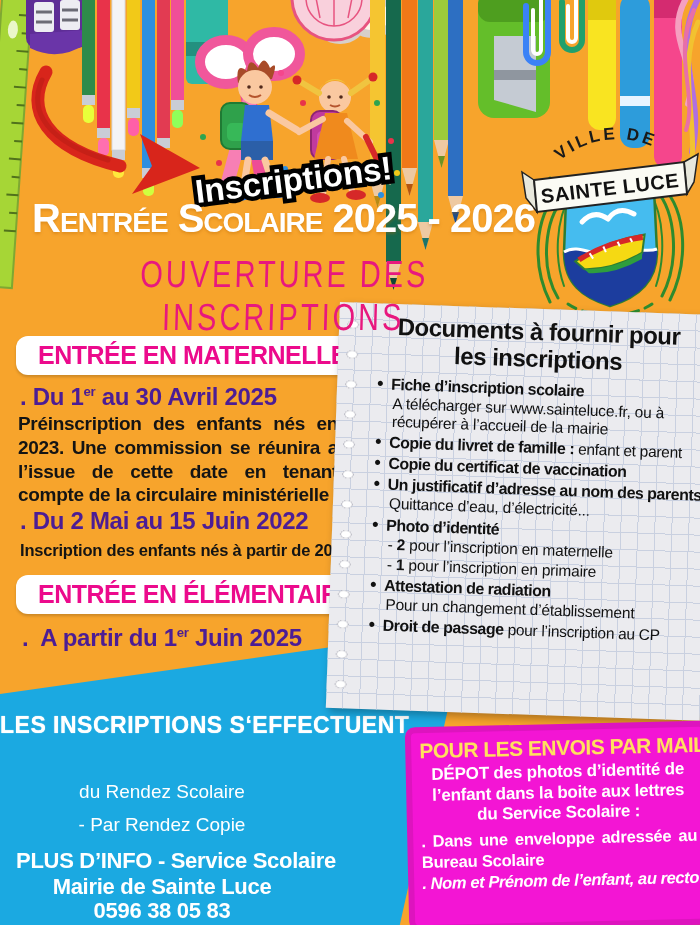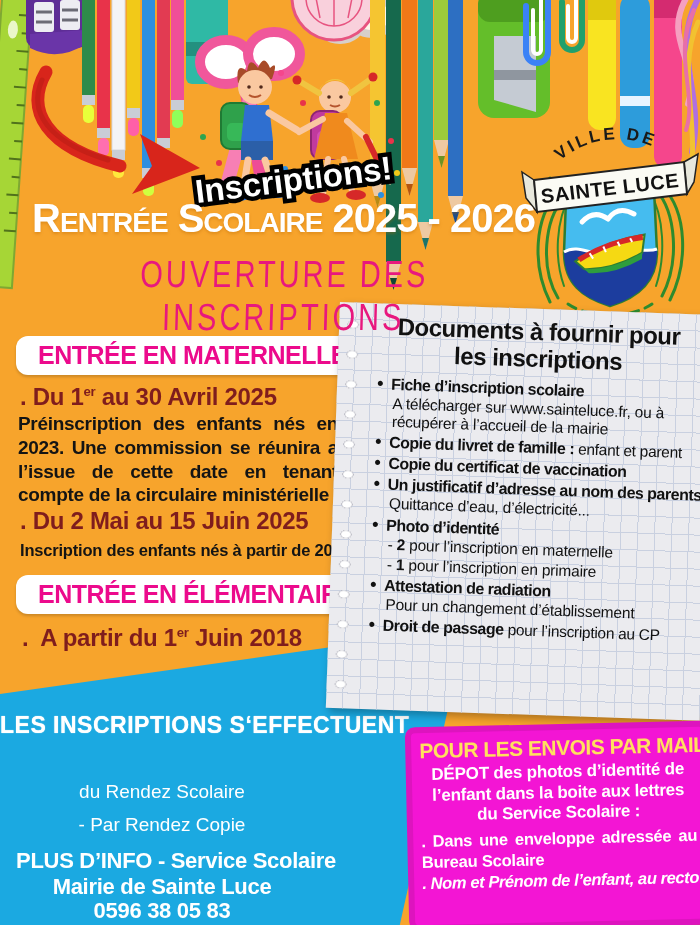--- a/index.html
+++ b/index.html
@@ -20,21 +20,21 @@
     transform:scaleY(1.3) skewX(-2deg);transform-origin:center top;
   }
   
   .pill{
     background:#FFFFFF;color:#EC0A8C;font-weight:bold;font-size:25px;
     padding:5px 22px;border-radius:12px;display:inline-block;z-index:1;
     box-shadow:0 2px 3px rgba(0,0,0,.18);letter-spacing:-0.5px;white-space:nowrap;
   }
   .pill1{left:16px;top:336px;}
   .pill2{left:16px;top:575px;}
-  .date-line{color:#7f1d1d;font-weight:bold;font-size:24px;z-index:1;white-space:nowrap;letter-spacing:-0.3px;}
+  .date-line{color:#4c1d95;font-weight:bold;font-size:24px;z-index:1;white-space:nowrap;letter-spacing:-0.3px;}
   .date1{left:20px;top:383px;}
   .date2{left:20px;top:507px;}
   .date3{left:22px;top:624px;}
   .date-line sup{font-size:0.55em;}
   .dark-par{
     left:18px;top:412px;width:320px;z-index:1;color:#141414;font-weight:bold;
     font-size:19px;line-height:1.25;text-align:justify;letter-spacing:-0.3px;
   }
   .dark-line{color:#141414;font-weight:bold;font-size:16.5px;z-index:1;white-space:nowrap;letter-spacing:-0.2px;}
   .body2{left:20px;top:541px;}
@@ -338,25 +338,25 @@
     </text>
     <text x="90" y="95" transform="rotate(-6.8 90 89)" text-anchor="middle" font-family="Liberation Sans, sans-serif" font-size="20" font-weight="bold" fill="#111111" letter-spacing="0.5">SAINTE LUCE</text>
   </svg>
 
   <div class="abs main-title">Rentrée Scolaire 2025 - 2026</div>
   <div class="abs sub-title">OUVERTURE DES INSCRIPTIONS</div>
 
   <div class="abs pill pill1">ENTRÉE EN MATERNELLE</div>
   <div class="abs date-line date1"><span>.</span> <span>Du 1</span><sup>er</sup><span> au 30 Avril 2025</span></div>
   <div class="abs dark-par">Préinscription des enfants nés en 2023. Une commission se réunira a l’issue de cette date en tenant compte de la circulaire ministérielle</div>
-  <div class="abs date-line date2"><span>.</span> <span>Du 2 Mai au 15 Juin 2025</span></div>
+  <div class="abs date-line date2"><span>.</span> <span>Du 2 Mai au 15 Juin 2022</span></div>
   <div class="abs dark-line body2">Inscription des enfants nés à partir de 2022</div>
 
   <div class="abs pill pill2">ENTRÉE EN ÉLÉMENTAIRE</div>
-  <div class="abs date-line date3"><span>.</span>&nbsp; <span>A partir du 1</span><sup>er</sup><span> Juin 2018</span></div>
+  <div class="abs date-line date3"><span>.</span>&nbsp; <span>A partir du 1</span><sup>er</sup><span> Juin 2025</span></div>
 
   <div class="abs blue-panel"></div>
   <div class="abs blue-text bt-heading">LES INSCRIPTIONS S‘EFFECTUENT</div>
   <div class="abs blue-text bt-line bt2">du Rendez Scolaire</div>
   <div class="abs blue-text bt-line bt3">- Par Rendez Copie</div>
   <div class="abs blue-text bt-info bi1">PLUS D’INFO - Service Scolaire</div>
   <div class="abs blue-text bt-info bi2">Mairie de Sainte Luce</div>
   <div class="abs blue-text bt-info bi3">0596 38 05 83</div>
 
   <div class="abs paper">

